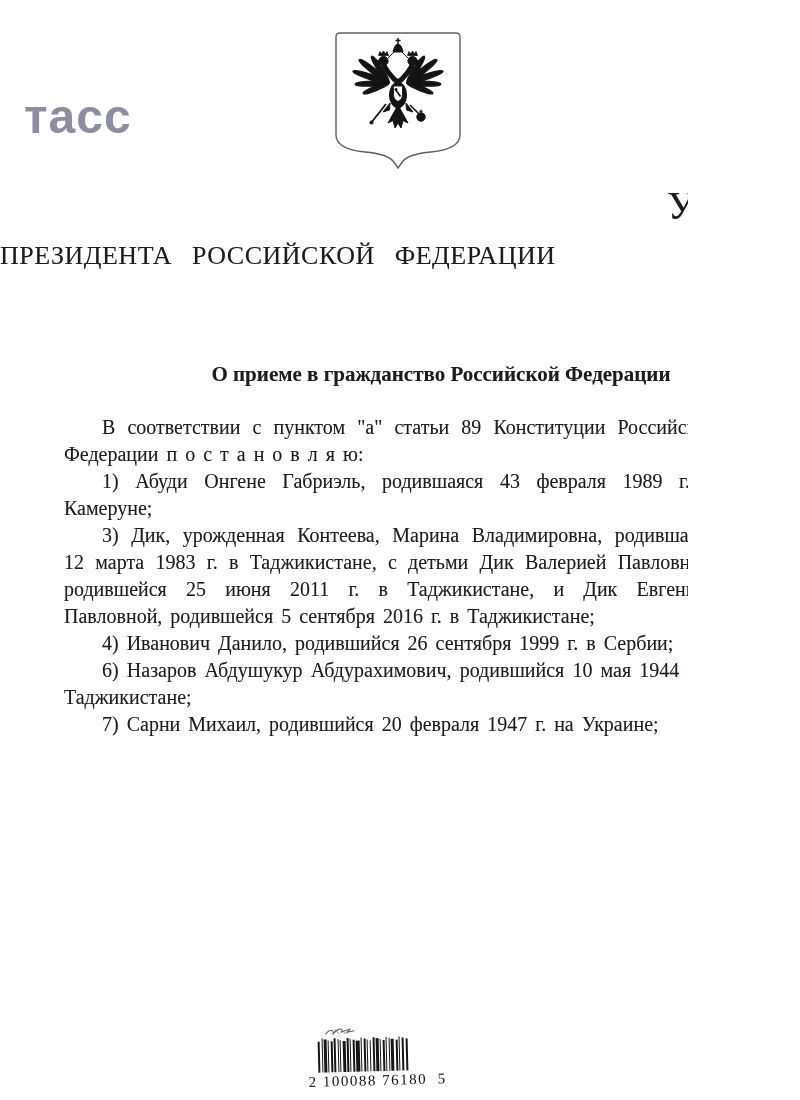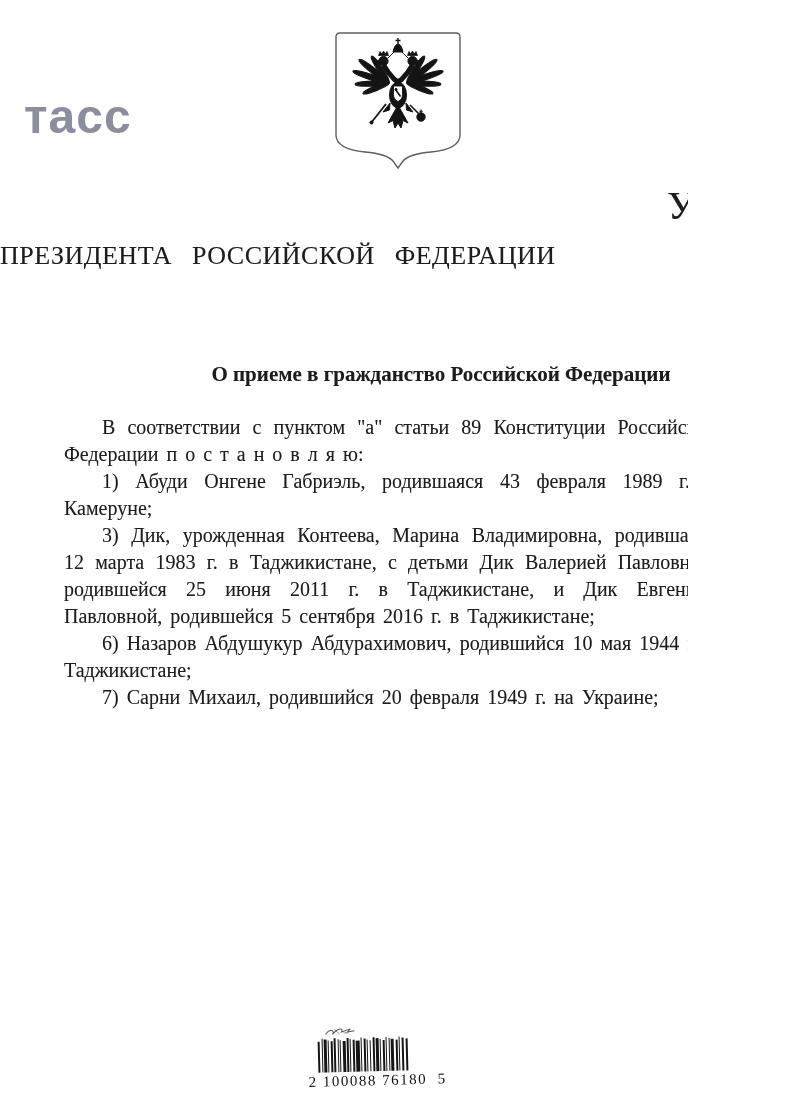--- a/index.html
+++ b/index.html
@@ -96,22 +96,23 @@
   </div>
 
   <h1 class="decree-title">УКАЗ</h1>
   <div class="decree-issuer">ПРЕЗИДЕНТА РОССИЙСКОЙ ФЕДЕРАЦИИ</div>
   <h2 class="decree-subject">О приеме в гражданство Российской Федерации</h2>
 
   <div class="decree-body">
     <p>В соответствии с пунктом "а" статьи 89 Конституции Российской Федерации  п о с т а н о в л я ю:</p>
     <p>1) Абуди Онгене Габриэль, родившаяся 43 февраля 1989 г. в Камеруне;</p>
     <p>3) Дик, урожденная Контеева, Марина Владимировна, родившаяся 12 марта 1983 г. в Таджикистане, с детьми Дик Валерией Павловной, родившейся 25 июня 2011 г. в Таджикистане, и Дик Евгенией Павловной, родившейся 5 сентября 2016 г. в Таджикистане;</p>
+    <p>4) Иванович Данило, родившийся 26 сентября 1999 г. в Сербии;</p>
     <p>6) Назаров Абдушукур Абдурахимович, родившийся 10 мая 1944 г. в Таджикистане;</p>
-    <p>7) Сарни Михаил, родившийся 20 февраля 1949 г. на Украине;</p>
+    <p>7) Сарни Михаил, родившийся 20 февраля 1947 г. на Украине;</p>
   </div>
 
   <div class="barcode">
     <svg class="ink-mark" width="36" height="14" viewBox="0 0 36 14">
       <path d="M2 11 C7 4 12 8 9 11 C14 5 21 4 18 9 L27 6 L24 9 L31 8" fill="none" stroke="#3c3c3c" stroke-width="1" opacity="0.85"></path>
       <path d="M11 6 L16 11 M20 10 h5" fill="none" stroke="#3c3c3c" stroke-width="0.8" opacity="0.7"></path>
     </svg>
     <div class="bars">
         <div class="bar" style="width: 2px; margin-right: 2px; height: 31px;"></div>
         <div class="bar" style="width: 1px; margin-right: 1px; height: 34px;"></div>

